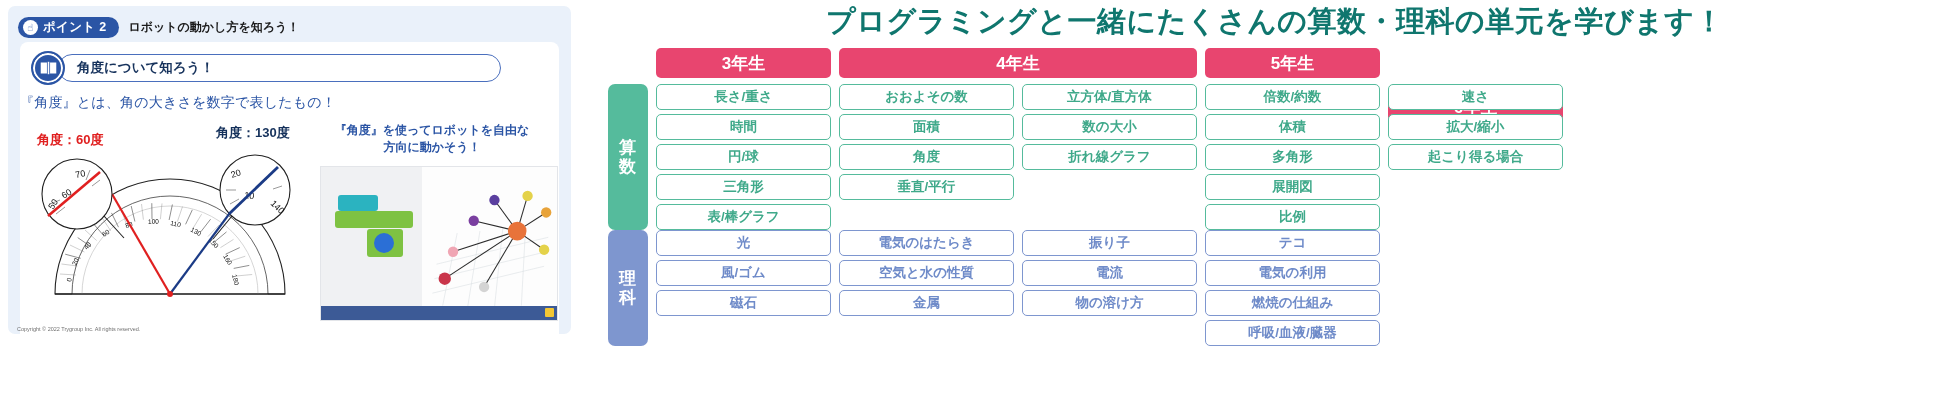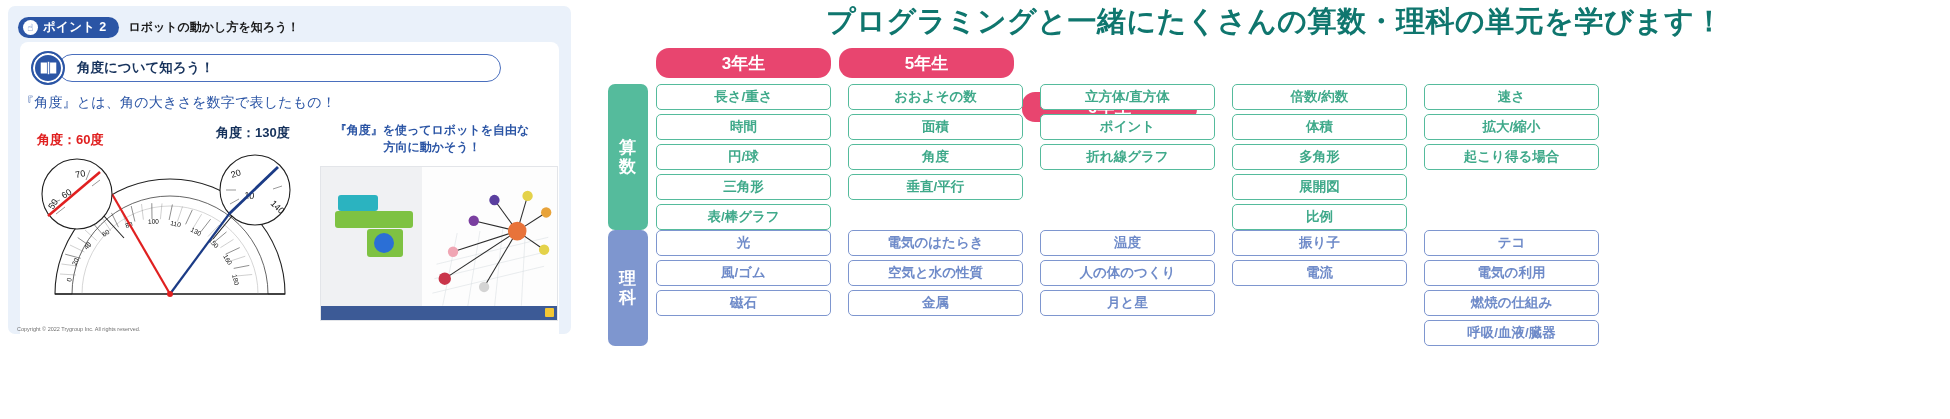--- a/index.html
+++ b/index.html
@@ -127,21 +127,21 @@
   .grid-area {
     position: absolute; left: 8px; top: 48px;
     width: 1330px; height: 300px;
   }
   .grade-head-row {
     position: absolute; left: 0; top: 0; width: 100%; height: 30px;
     display: flex; gap: 8px; padding-left: 48px;
   }
   .grade-head {
     background: #e8456f; color: #fff;
-    border-radius: 13px;
+    border-radius: 5px;
     display: flex; align-items: center; justify-content: center;
     font-size: 17px; font-weight: bold;
     height: 30px;
   }
   .g3  { flex: 0 0 175px; }
   .g4  { flex: 0 0 358px; }
   .g5  { flex: 0 0 175px; }
   .g6  { flex: 0 0 175px; margin-top: 44px; }
 
   .subject-block { position: absolute; left: 0; width: 100%; display: flex; gap: 8px; }
@@ -152,21 +152,21 @@
     flex: 0 0 40px;
     border-radius: 7px;
     color: #fff; font-size: 17px; font-weight: bold;
     display: flex; flex-direction: column; align-items: center; justify-content: center;
     letter-spacing: 1px; line-height: 1.12;
     writing-mode: horizontal-tb;
   }
   .side-math { background: #55bb9c; }
   .side-sci  { background: #7e96cf; }
 
-  .cols { flex: 1 1 auto; display: flex; gap: 17px; }
+  .cols { flex: 1 1 auto; display: flex; gap: 8px; }
   .colgroup { display: flex; flex-direction: column; gap: 4px; }
   .c-175 { flex: 0 0 175px; }
   .cell {
     height: 26px;
     border-radius: 5px;
     background: #fff;
     display: flex; align-items: center; justify-content: center;
     font-size: 13.5px; font-weight: bold;
     white-space: nowrap;
   }
@@ -364,20 +364,21 @@
     </div>
   </div>
 
   <div class="right-pane">
     <div class="big-title">プログラミングと一緒にたくさんの算数・理科の単元を学びます！</div>
 
     <div class="grid-area">
 
       <div class="grade-head-row">
         <div class="grade-head g3">3年生</div>
+        <div class="grade-head g4">4年生</div>
         <div class="grade-head g5">5年生</div>
         <div class="grade-head g6">6年生</div>
       </div>
 
       <div class="subject-block math-block">
         <div class="side-label side-math">
           <span>算</span>
           <span>数</span>
         </div>
         <div class="cols">
@@ -389,21 +390,21 @@
             <div class="cell cell-math">表/棒グラフ</div>
           </div>
           <div class="colgroup c-175">
             <div class="cell cell-math">おおよその数</div>
             <div class="cell cell-math">面積</div>
             <div class="cell cell-math">角度</div>
             <div class="cell cell-math">垂直/平行</div>
           </div>
           <div class="colgroup c-175">
             <div class="cell cell-math">立方体/直方体</div>
-            <div class="cell cell-math">ポイント</div>
+            <div class="cell cell-math">数の大小</div>
             <div class="cell cell-math">折れ線グラフ</div>
           </div>
           <div class="colgroup c-175">
             <div class="cell cell-math">倍数/約数</div>
             <div class="cell cell-math">体積</div>
             <div class="cell cell-math">多角形</div>
             <div class="cell cell-math">展開図</div>
             <div class="cell cell-math">比例</div>
           </div>
           <div class="colgroup c-175">
@@ -424,27 +425,23 @@
             <div class="cell cell-sci">光</div>
             <div class="cell cell-sci">風/ゴム</div>
             <div class="cell cell-sci">磁石</div>
           </div>
           <div class="colgroup c-175">
             <div class="cell cell-sci">電気のはたらき</div>
             <div class="cell cell-sci">空気と水の性質</div>
             <div class="cell cell-sci">金属</div>
           </div>
           <div class="colgroup c-175">
-            <div class="cell cell-sci">温度</div>
-            <div class="cell cell-sci">人の体のつくり</div>
-            <div class="cell cell-sci">月と星</div>
-          </div>
-          <div class="colgroup c-175">
             <div class="cell cell-sci">振り子</div>
             <div class="cell cell-sci">電流</div>
+            <div class="cell cell-sci">物の溶け方</div>
           </div>
           <div class="colgroup c-175">
             <div class="cell cell-sci">テコ</div>
             <div class="cell cell-sci">電気の利用</div>
             <div class="cell cell-sci">燃焼の仕組み</div>
             <div class="cell cell-sci">呼吸/血液/臓器</div>
           </div>
         </div>
       </div>
 

